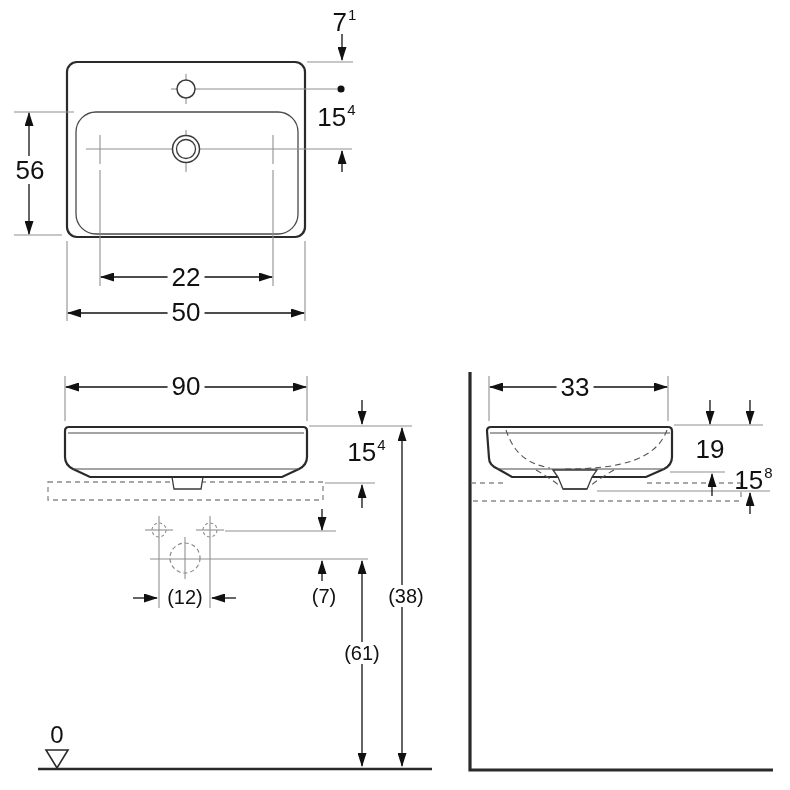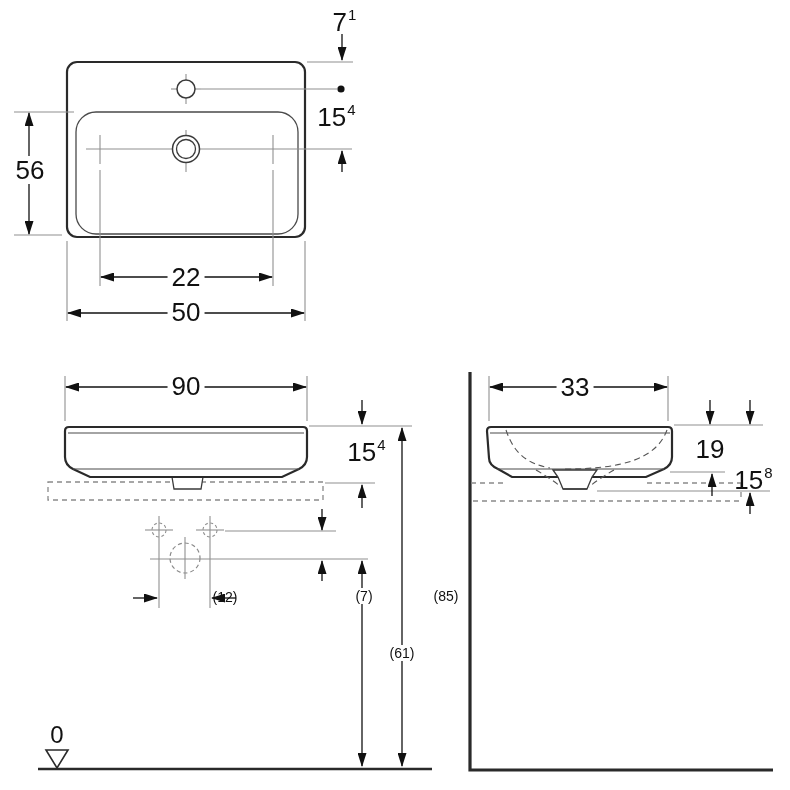--- a/index.html
+++ b/index.html
@@ -2,21 +2,21 @@
 <html><head>
 <meta charset="utf-8">
 <style>
   html,body{margin:0;padding:0;background:#ffffff;}
   #stage{position:relative;width:790px;height:790px;background:#fff;overflow:hidden;
          font-family:"Liberation Sans","DejaVu Sans",sans-serif;}
   svg{position:absolute;left:0;top:0;}
   .dim{position:absolute;transform:translate(-50%,-50%);color:#111;font-size:26px;
        line-height:1;white-space:nowrap;letter-spacing:0;}
   .dim.bg{background:#fff;padding:1px 4px;}
-  .dim.paren{font-size:14px;margin-left:40px;}
+  .dim.paren{font-size:20px;}
   .dim.zero{font-size:24px;}
   .dim sup{font-size:15px;position:relative;top:-2px;left:1px;}
 </style>
 </head>
 <body>
 
 <div id="stage">
 
 <svg width="790" height="790" viewBox="0 0 790 790">
   <defs>
@@ -144,21 +144,21 @@
 <div class="dim" style="left:344px;top:22px"><span>7</span><sup>1</sup></div>
 <div class="dim" style="left:336px;top:117px"><span>15</span><sup>4</sup></div>
 <div class="dim bg" style="left:30px;top:170px"><span>56</span></div>
 <div class="dim bg" style="left:186px;top:277px"><span>22</span></div>
 <div class="dim bg" style="left:186px;top:312px"><span>50</span></div>
 
 <div class="dim bg" style="left:186px;top:386px"><span>90</span></div>
 <div class="dim" style="left:366px;top:452px"><span>15</span><sup>4</sup></div>
 <div class="dim paren" style="left:185px;top:597px"><span>(12)</span></div>
 <div class="dim paren bg" style="left:324px;top:596px"><span>(7)</span></div>
-<div class="dim paren bg" style="left:406px;top:596px"><span>(85)</span></div>
+<div class="dim paren bg" style="left:406px;top:596px"><span>(38)</span></div>
 <div class="dim paren bg" style="left:362px;top:653px"><span>(61)</span></div>
 <div class="dim zero" style="left:57px;top:735px"><span>0</span></div>
 
 <div class="dim bg" style="left:575px;top:387px"><span>33</span></div>
 <div class="dim" style="left:710px;top:449px"><span>19</span></div>
 <div class="dim" style="left:753px;top:480px"><span>15</span><sup>8</sup></div>
 
 </div>
 
 </body></html>

